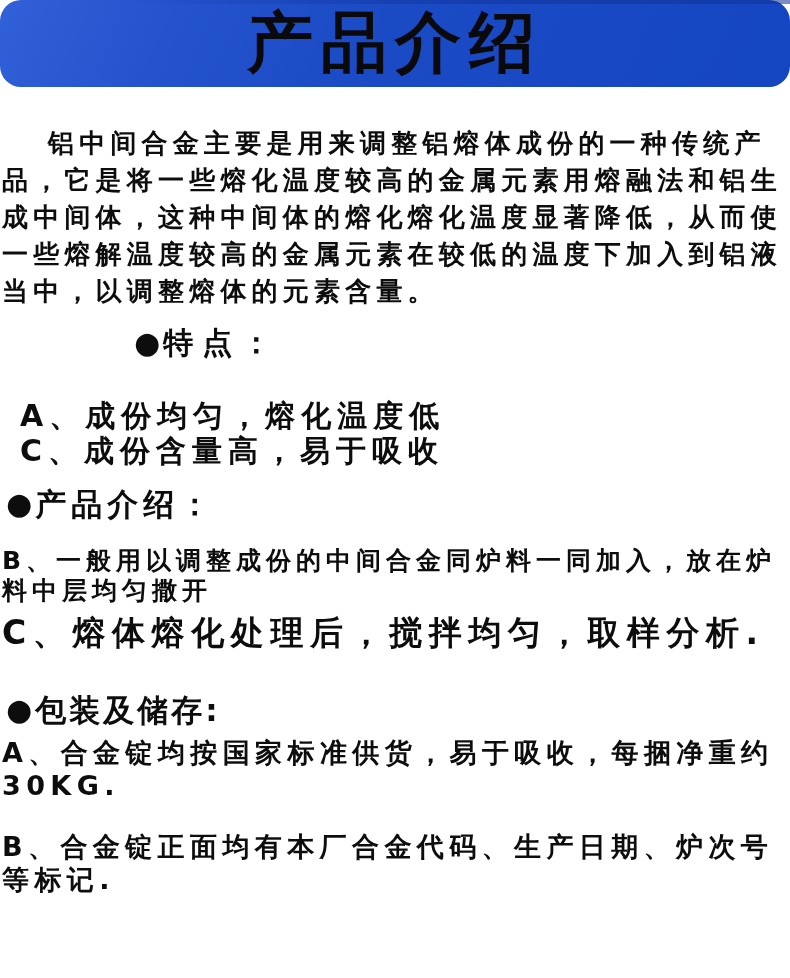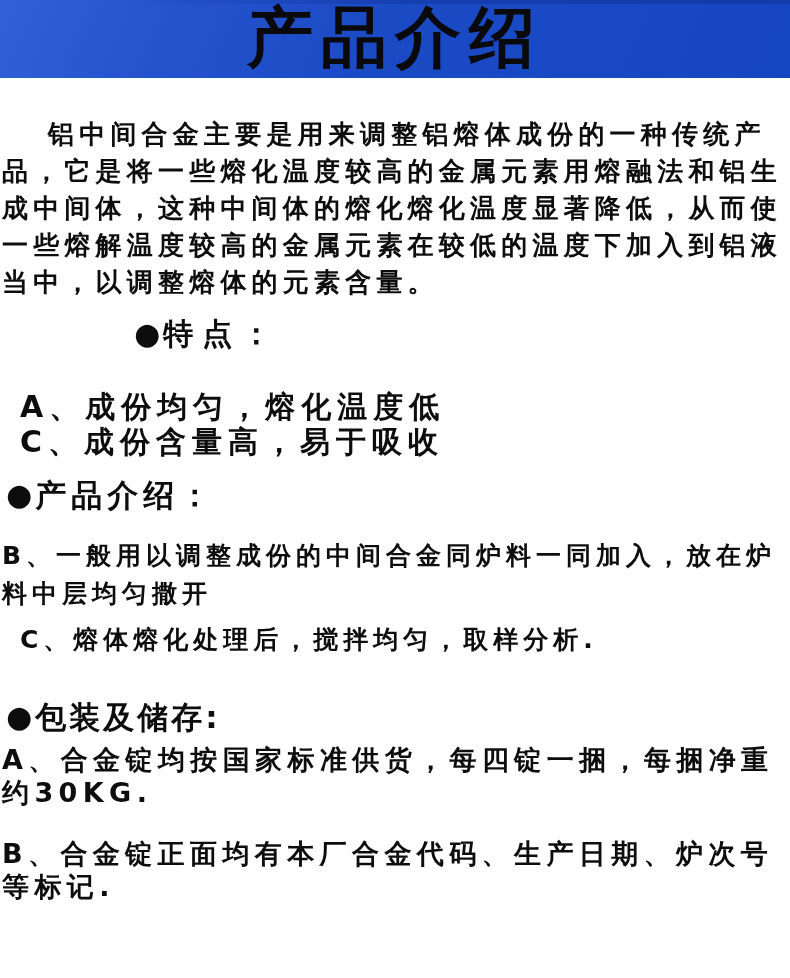--- a/index.html
+++ b/index.html
@@ -13,25 +13,26 @@
     overflow: hidden;
     font-family: "DejaVu Sans", "Liberation Sans", sans-serif;
     font-weight: bold;
     color: #0d0d0d;
     position: relative;
   }
 
   
   .banner {
     position: relative;
-    height: 78px;
+    height: 87px;
     background: linear-gradient(115deg, #3160d8 0%, #2453cd 22%, #1b4ac5 48%, #1546c1 100%);
     display: flex;
     align-items: center;
     justify-content: center;
+    border-radius: 21px;
   }
   .banner::before {
     content: "";
     position: absolute;
     top: 0; left: 0; right: 0;
     height: 4px;
     background: linear-gradient(to right, rgba(16,48,150,0) 15%, rgba(16,48,150,0.45) 55%, rgba(16,48,150,0.55) 100%);
     pointer-events: none;
   }
   .banner-title {
@@ -90,27 +91,26 @@
     letter-spacing: 5px;
   }
   .usage-item-a {
     margin-top: 6px;
     font-size: 28px;
     line-height: 33px;
   }
   .usage-item-b {
     margin-top: 24px;
     font-size: 25px;
-    line-height: 38px;
+    line-height: 30px;
   }
   .usage-item-c {
     margin-top: 12px;
-    font-size: 25px;
+    font-size: 33px;
     line-height: 30px;
-    margin-left: 18px;
   }
 
   
   .packaging-title {
     margin: 44px 0 0 4px;
     font-size: 31px;
     line-height: 36px;
     letter-spacing: 3px;
   }
   .packaging-item {
@@ -149,18 +149,18 @@
     </div>
     <div class="usage-item-b cjk">B、一般用以调整成份的中间合金同炉料一同加入，放在炉料中层均匀撒开</div>
     <div class="usage-item-c cjk">C、熔体熔化处理后，搅拌均匀，取样分析.</div>
   </div>
 
   <div>
     <div class="sec-title packaging-title">
       <span class="bullet">●</span>
       <span>包装及储存:</span>
     </div>
-    <div class="packaging-item item-a cjk">A、合金锭均按国家标准供货，每四锭一捆，每捆净重约30KG.</div>
+    <div class="packaging-item item-a cjk">A、合金锭均按国家标准供货，易于吸收，每捆净重约30KG.</div>
     <div class="packaging-item item-b cjk">B、合金锭正面均有本厂合金代码、生产日期、炉次号等标记.</div>
 
   </div>
 
 </div>
 
 </body></html>

